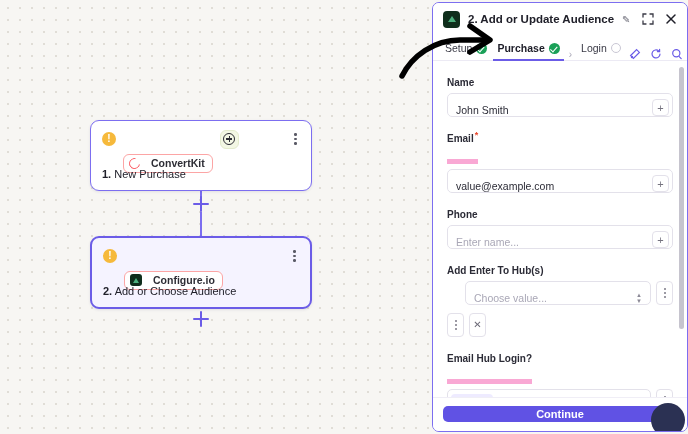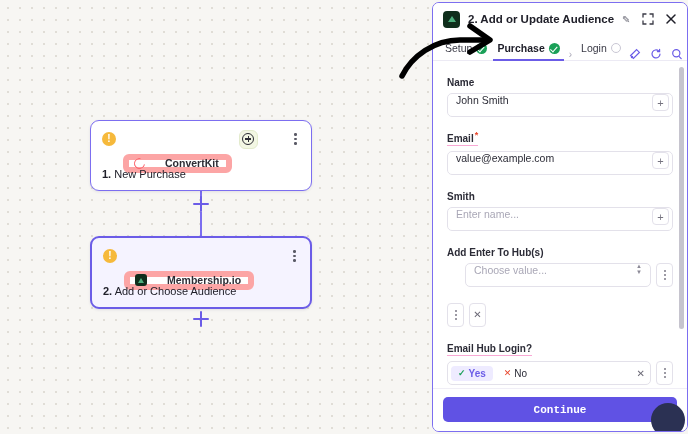--- a/index.html
+++ b/index.html
@@ -31,22 +31,22 @@
     padding: 9px 11px 10px 11px;
   }
   .node.selected { background: #f5f3ff; border-color: #6b5ce7; border-width: 2px; }
   .node-top { display: flex; align-items: center; gap: 7px; height: 18px; }
   .warn-icon {
     width: 14px; height: 14px; border-radius: 50%;
     background: #f6b93b; color: #fff; flex: none;
     font-size: 10px; font-weight: bold; line-height: 14px; text-align: center;
   }
   .app-chip {
-    display: inline-flex; align-items: center; gap: 20px;
-    background: #ffffff; border: 6px solid #fca5a5; border-radius: 6px;
+    display: inline-flex; align-items: center; gap: 11px;
+    background: #ffffff; border: 1px solid #fca5a5; border-radius: 6px;
     padding: 2px 7px 2px 5px; height: 19px; margin-top: 48px;
   }
   .node.selected .app-chip { background:#fff; }
   .chip-label { font-size: 10.5px; font-weight: 600; color: #2d2d35; white-space: nowrap; }
   .ck-mark {
     width: 11px; height: 11px; border-radius: 50%;
     border: 1.8px solid #fb6970; border-right-color: transparent; flex: none;
     transform: rotate(-35deg);
   }
   .mio-mark {
@@ -135,26 +135,26 @@
   .tab-sep { font-size: 10px; color: #a9a7b6; padding: 0 1px; }
   .tab-tools { margin-left: auto; display: flex; align-items: center; gap: 9px; }
 
   
   .form-scroll {
     flex: 1; overflow: hidden; position: relative;
     padding: 11px 14px 8px 14px; background: #fff;
   }
   .field { margin-bottom: 11px; }
   .flabel { font-size: 10px; font-weight: 700; color: #2b2b36; margin-bottom: 5px; display: inline-block; }
-  .flabel.underlined { border-bottom: 1px solid #f9a8d4; padding-bottom: 1px; }
+  .flabel.underlined { border-bottom: 5px solid #f9a8d4; padding-bottom: 15px; }
   .req { color: #e8452b; font-size: 9px; vertical-align: super; margin-left: 1px; }
   .input-row { display: flex; align-items: center; gap: 5px; }
   .input-box {
     flex: 1; height: 24px; border: 1px solid #e3e1ea; border-radius: 5px; background: #fff;
-    display: flex; align-items: flex-start; padding: 0 3px 0 8px; min-width: 0;
+    display: flex; align-items: flex-end; padding: 0 3px 0 8px; min-width: 0;
   }
   .input-val { font-size: 10.5px; color: #2b2b36; white-space: nowrap; overflow: hidden; }
   .input-val.ph { color: #a9a7b6; }
   .plus-sq {
     margin-left: auto; width: 17px; height: 17px; border: 1px solid #e3e1ea; border-radius: 4px;
     display: flex; align-items: center; justify-content: center; color: #75737f; font-size: 11px;
     flex: none;
   }
   .spinner { margin-left: auto; display: flex; flex-direction: column; align-items: center; gap: 1px;
              padding-right: 5px; color: #8b8996; flex: none; }
@@ -187,22 +187,22 @@
     position: absolute; right: 3px; top: 6px; width: 5px; bottom: 6px;
     background: transparent;
   }
   .scroll-thumb {
     position: absolute; top: 0; left: 0; width: 5px; height: 262px;
     background: #c6c4ce; border-radius: 3px;
   }
 
   .panel-foot { flex: none; padding: 8px 10px 9px 10px; background: #fff; border-top: 1px solid #f0eef6; }
   .continue-btn {
-    height: 25px; border-radius: 5px; background: #6052e4; color: #fff;
-    font-size: 11px; font-weight: 700; display: flex; align-items: center; justify-content: center; font-family: Liberation Mono, monospace;
+    height: 16px; border-radius: 5px; background: #6052e4; color: #fff;
+    font-size: 11px; font-weight: 700; display: flex; align-items: center; justify-content: center;
   }
 
   
   .arrow-anno { position: absolute; left: 398px; top: 18px; pointer-events: none; }
 
   
   .chat-bubble {
     position: absolute; right: 2px; bottom: -6px; width: 34px; height: 34px;
     border-radius: 50%; background: #2b3153;
   }
@@ -240,21 +240,21 @@
       <b>1.</b>
       <span>New Purchase</span>
     </div>
   </div>
 
   <div class="node selected" style="left:90px; top:236px;">
     <div class="node-top">
       <div class="warn-icon">!</div>
       <div class="app-chip">
         <span class="mio-mark"></span>
-        <span class="chip-label">Membership.io</span>
+        <span class="chip-label">Configure.io</span>
       </div>
       <div class="kebab">
           <i></i>
           <i></i>
           <i></i>
         </div>
     </div>
     <div class="node-title">
       <b>2.</b>
       <span>Add or Choose Audience</span>
@@ -333,32 +333,32 @@
         <span class="flabel underlined"><span>Email</span><span class="req">*</span></span>
         <div class="input-row">
           <div class="input-box">
             <span class="input-val">value@example.com</span>
             <span class="plus-sq">+</span>
           </div>
         </div>
       </div>
 
       <div class="field">
-        <span class="flabel">Smith</span>
+        <span class="flabel">Phone</span>
         <div class="input-row">
           <div class="input-box">
             <span class="input-val ph">Enter name...</span>
             <span class="plus-sq">+</span>
           </div>
         </div>
       </div>
 
       <div class="field">
         <span class="flabel">Add Enter To Hub(s)</span>
-        <div class="input-row" style="margin-bottom:16px;padding-left:18px;">
+        <div class="input-row" style="margin-bottom:8px;padding-left:18px;">
           <div class="input-box">
             <span class="input-val ph">Choose value...</span>
             <span class="spinner">
                 <span>▲</span>
                 <span>▼</span>
               </span>
           </div>
           <div class="side-btn">
               <span class="dots-v">
                 <i></i>

